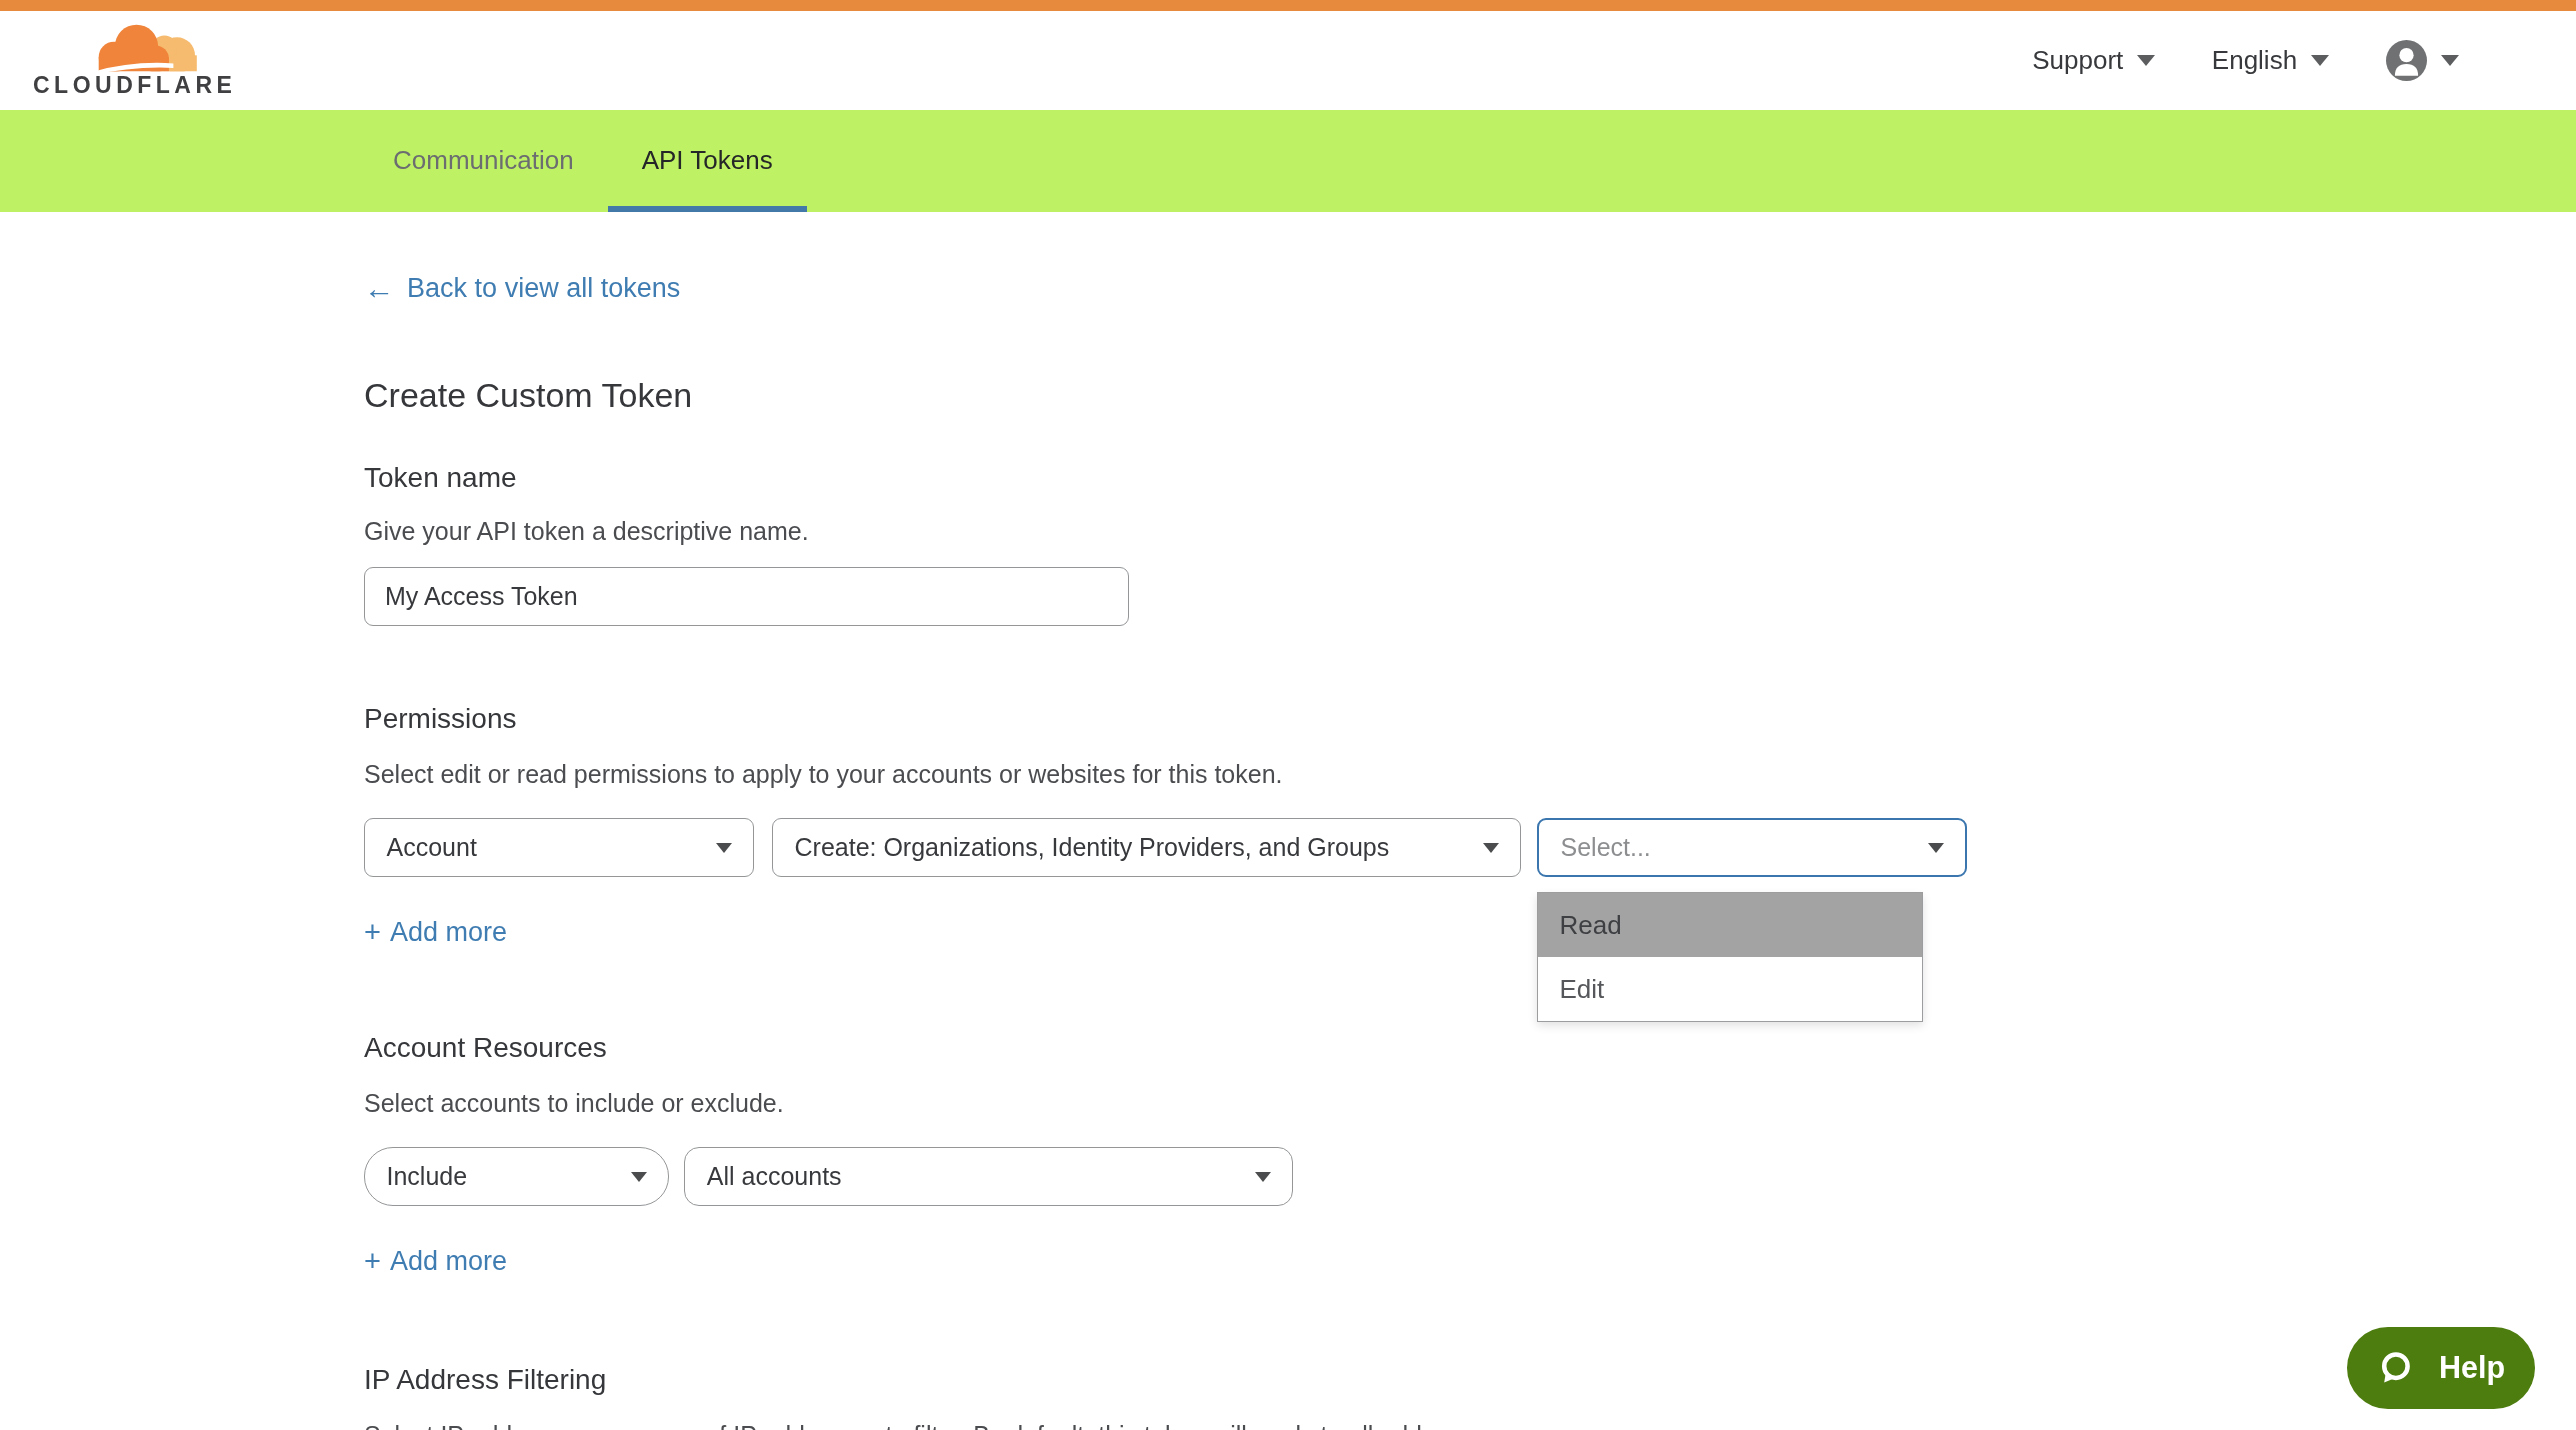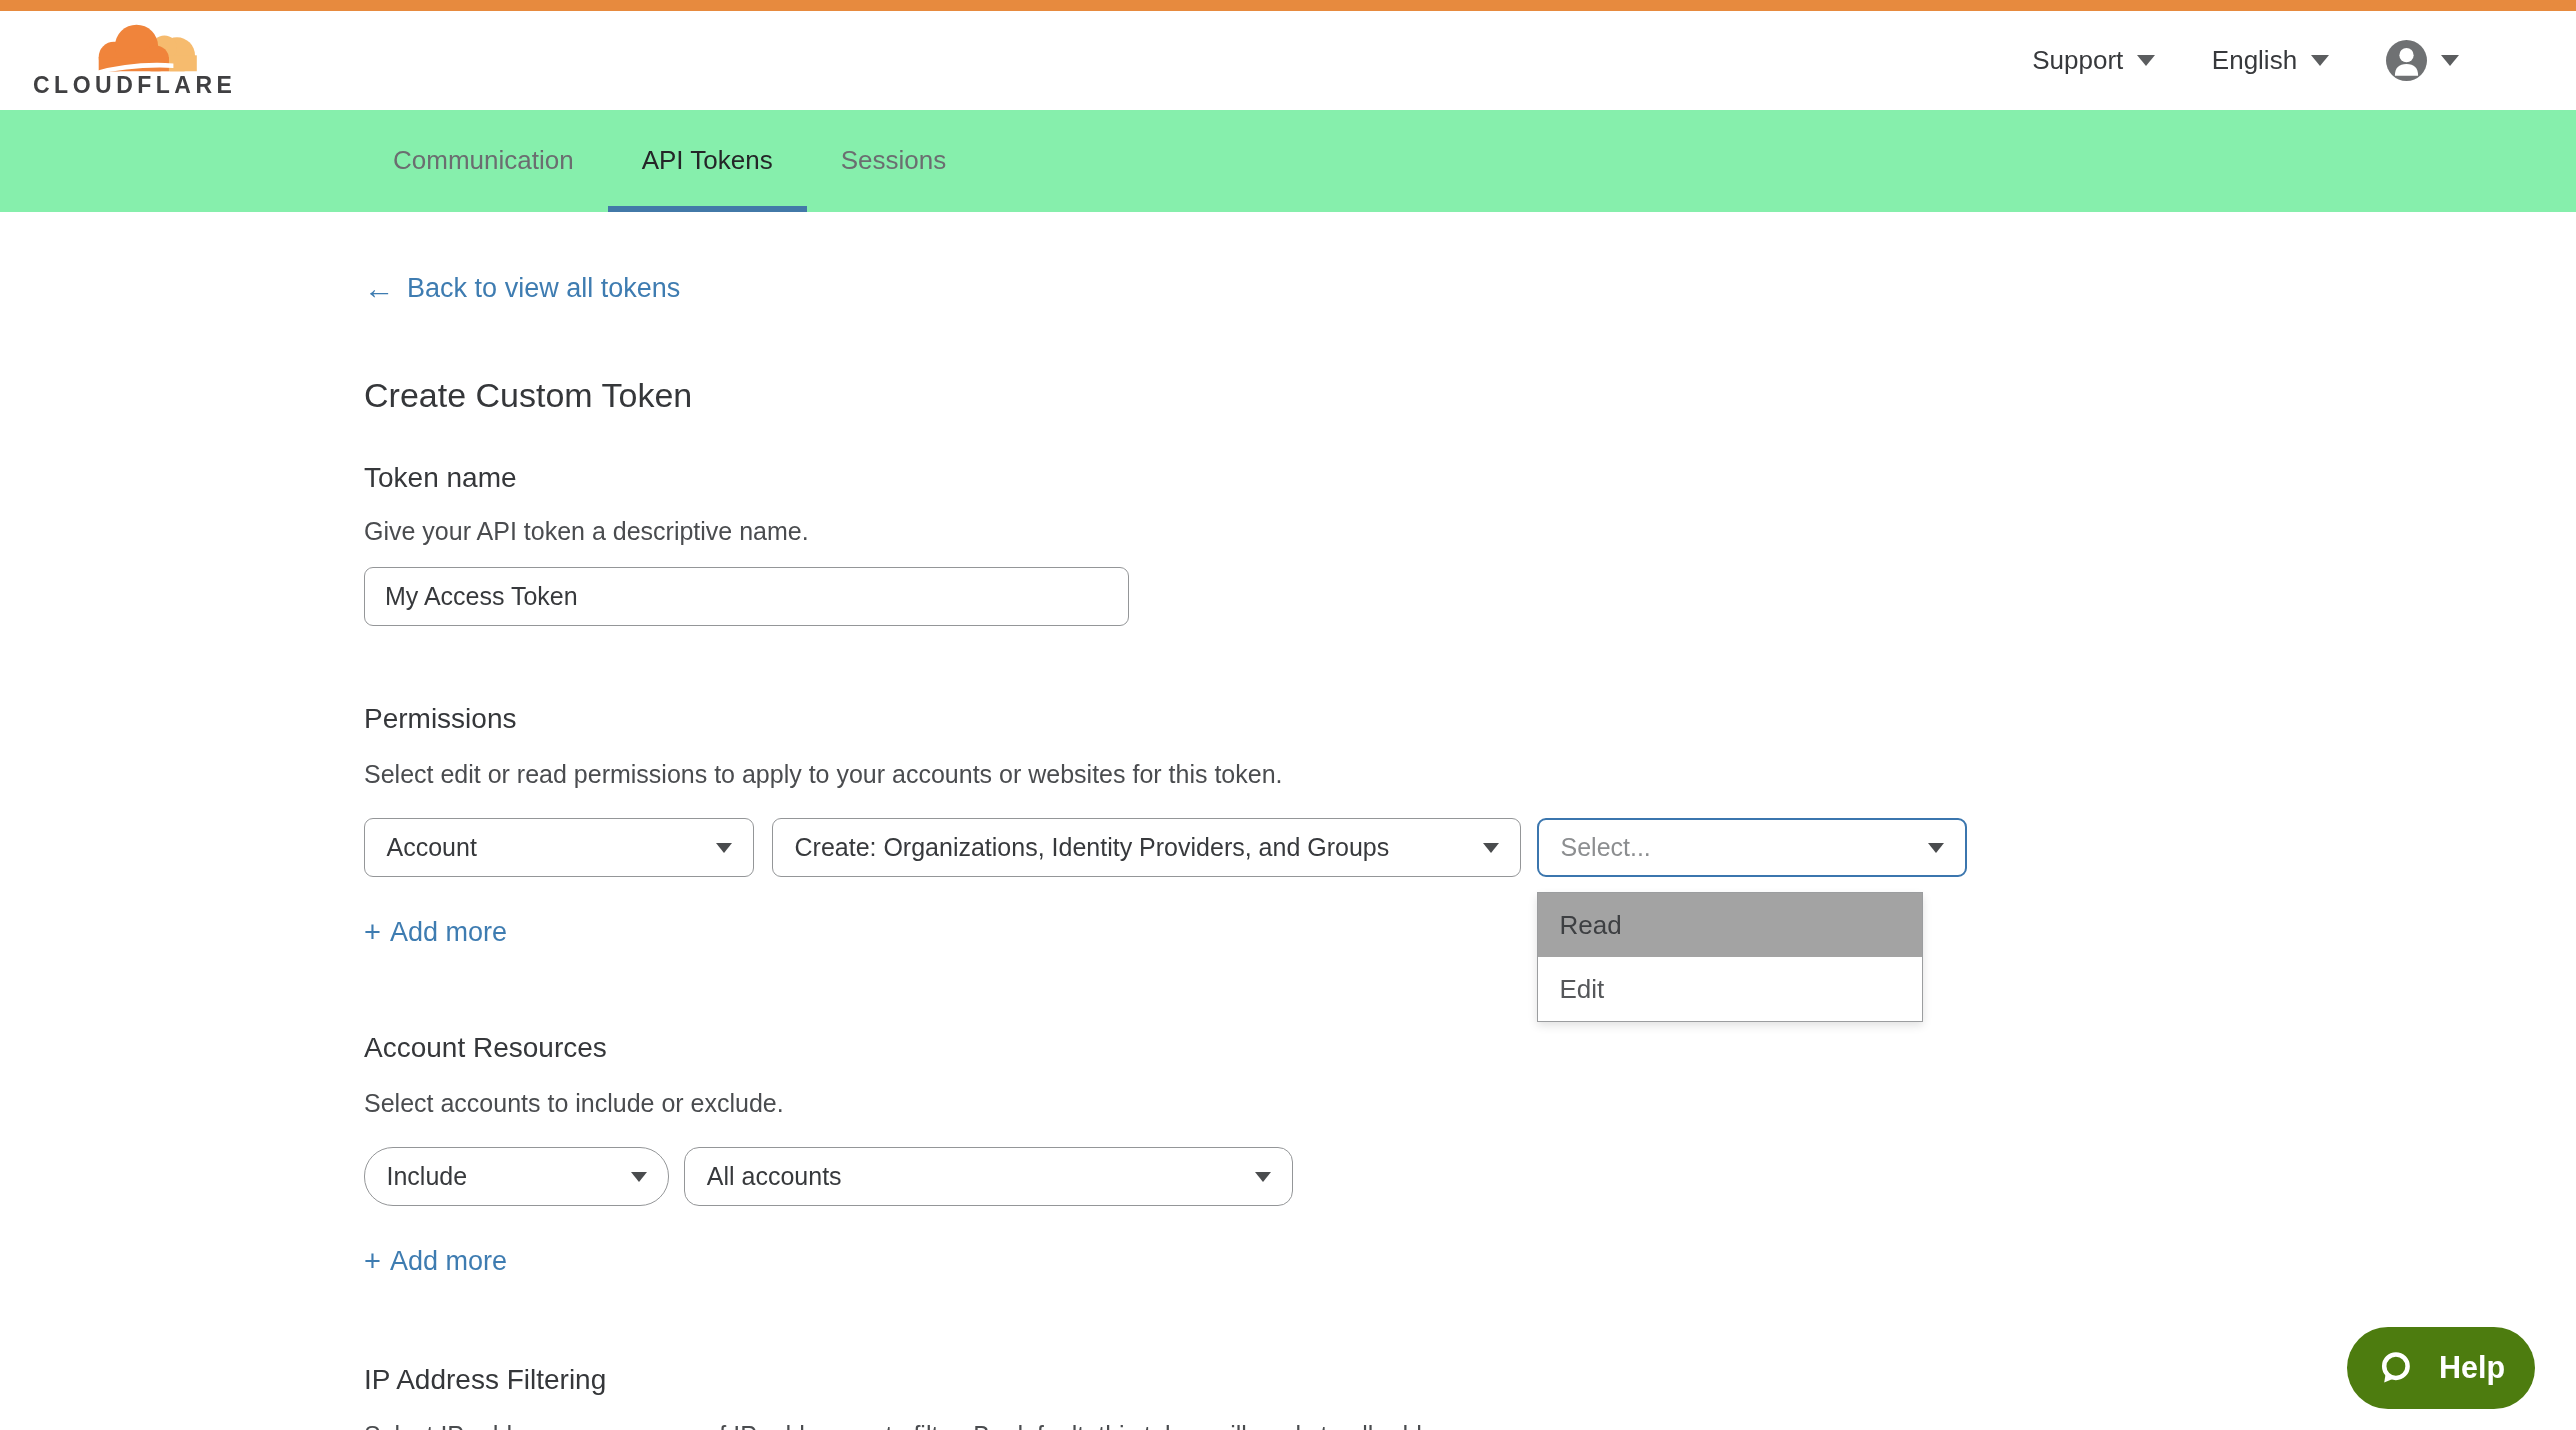--- a/index.html
+++ b/index.html
@@ -15,21 +15,21 @@
   .logo-cloud { margin-left:54px; margin-bottom:-5.4px; }
   .wordmark { font-size:23px; font-weight:700; letter-spacing:4.5px; color:#404042; }
   .hdr-right { display:flex; align-items:center; gap:57px; }
   .hdr-item { display:flex; align-items:center; gap:13.5px; cursor:pointer;
               font-size:26px; color:#37393c; }
   .caret { width:0; height:0; border-left:9px solid transparent;
            border-right:9px solid transparent; border-top:11.7px solid #5b5d5f; }
   .avatar-wrap { display:flex; align-items:center; gap:14.4px; }
 
   
-  .tabbar { height:102px; background:#86efac; display:flex; align-items:stretch;
+  .tabbar { height:102px; background:#bef264; display:flex; align-items:stretch;
             padding-left:359px; }
   .tab { position:relative; display:flex; align-items:center; padding:0 34px;
          font-size:26px; color:#6b6d70; cursor:pointer; }
   .tab.active { color:#242628; }
   .tab-underline { position:absolute; left:0; right:0; bottom:0; height:6.3px;
                    background:#4279a8; }
 
   
   .main { padding:61px 0 0 364px; }
 
@@ -136,23 +136,20 @@
   </div>
 </header>
 
 <nav class="tabbar">
   <div class="tab">
     <span>Communication</span>
   </div>
   <div class="tab active">
     <span>API Tokens</span>
     <div class="tab-underline"></div>
-  </div>
-  <div class="tab">
-    <span>Sessions</span>
   </div>
 </nav>
 
 <main class="main">
 
   <a class="back-link">
     <span class="back-arrow">←</span>
     <span>Back to view all tokens</span>
   </a>
 

